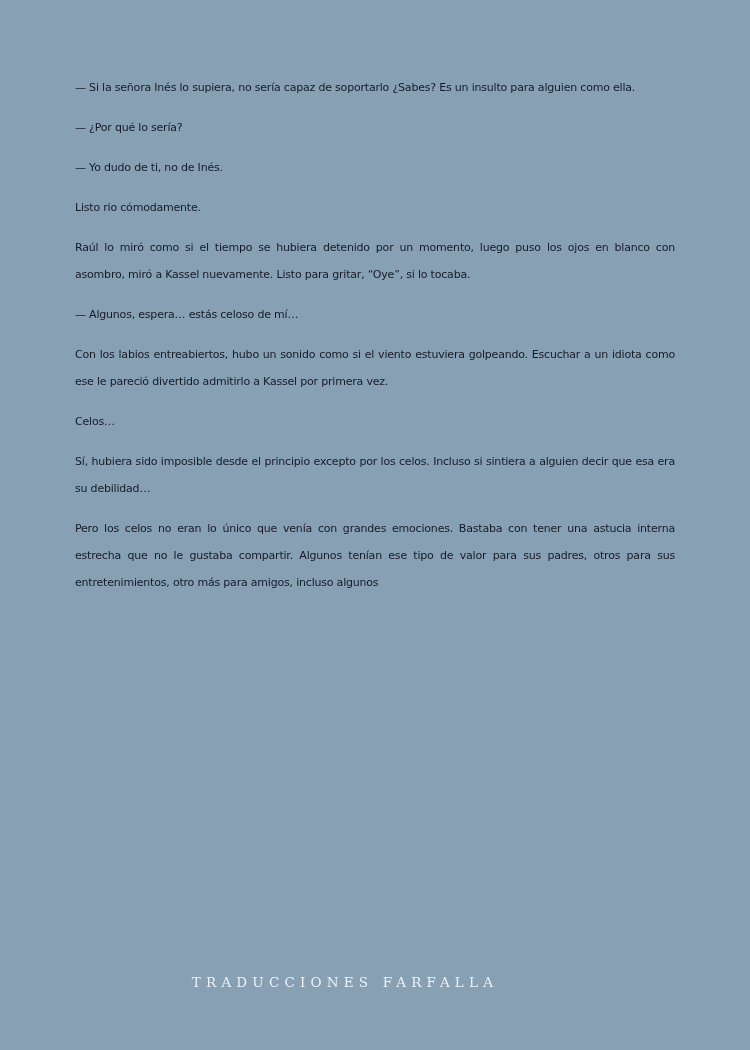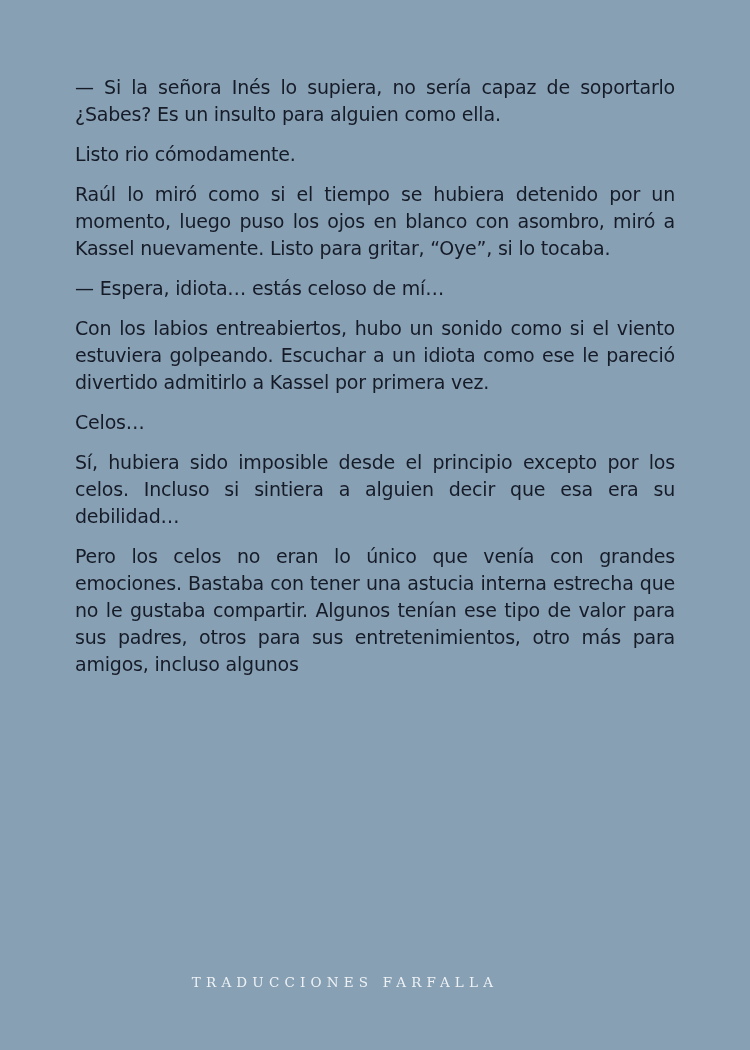--- a/index.html
+++ b/index.html
@@ -12,21 +12,21 @@
       background: #87a0b4;
       position: relative;
       overflow: hidden;
     }
     .page {
       position: absolute;
       left: 75px;
       top: 74px;
       width: 600px;
       font-family: "DejaVu Sans", sans-serif;
-      font-size: 19px;
+      font-size: 11px;
       line-height: 27px;
       color: #161b28;
       letter-spacing: -0.2px;
     }
     .para {
       margin: 0 0 13px 0;
       text-align: justify;
       text-align-last: left;
     }
     .para.italic {
@@ -41,22 +41,24 @@
       font-size: 13.5px;
       letter-spacing: 5.2px;
       color: #eef2f6;
     }
   </style>
 </head>
 <body>
 
 <div class="page">
   <p class="para">— Si la señora Inés lo supiera, no sería capaz de soportarlo ¿Sabes? Es un insulto para alguien como ella.</p>
+  <p class="para">— ¿Por qué lo sería?</p>
+  <p class="para">— Yo dudo de ti, no de Inés.</p>
   <p class="para">Listo rio cómodamente.</p>
   <p class="para">Raúl lo miró como si el tiempo se hubiera detenido por un momento, luego puso los ojos en blanco con asombro, miró a Kassel nuevamente. Listo para gritar, “Oye”, si lo tocaba.</p>
-  <p class="para">— Espera, idiota… estás celoso de mí…</p>
+  <p class="para">— Algunos, espera… estás celoso de mí…</p>
   <p class="para">Con los labios entreabiertos, hubo un sonido como si el viento estuviera golpeando. Escuchar a un idiota como ese le pareció divertido admitirlo a Kassel por primera vez.</p>
   <p class="para italic">Celos…</p>
   <p class="para">Sí, hubiera sido imposible desde el principio excepto por los celos. Incluso si sintiera a alguien decir que esa era su debilidad…</p>
   <p class="para">Pero los celos no eran lo único que venía con grandes emociones. Bastaba con tener una astucia interna estrecha que no le gustaba compartir. Algunos tenían ese tipo de valor para sus padres, otros para sus entretenimientos, otro más para amigos, incluso algunos</p>
 </div>
 
 <div class="footer">TRADUCCIONES  FARFALLA</div>
 
 </body></html>

